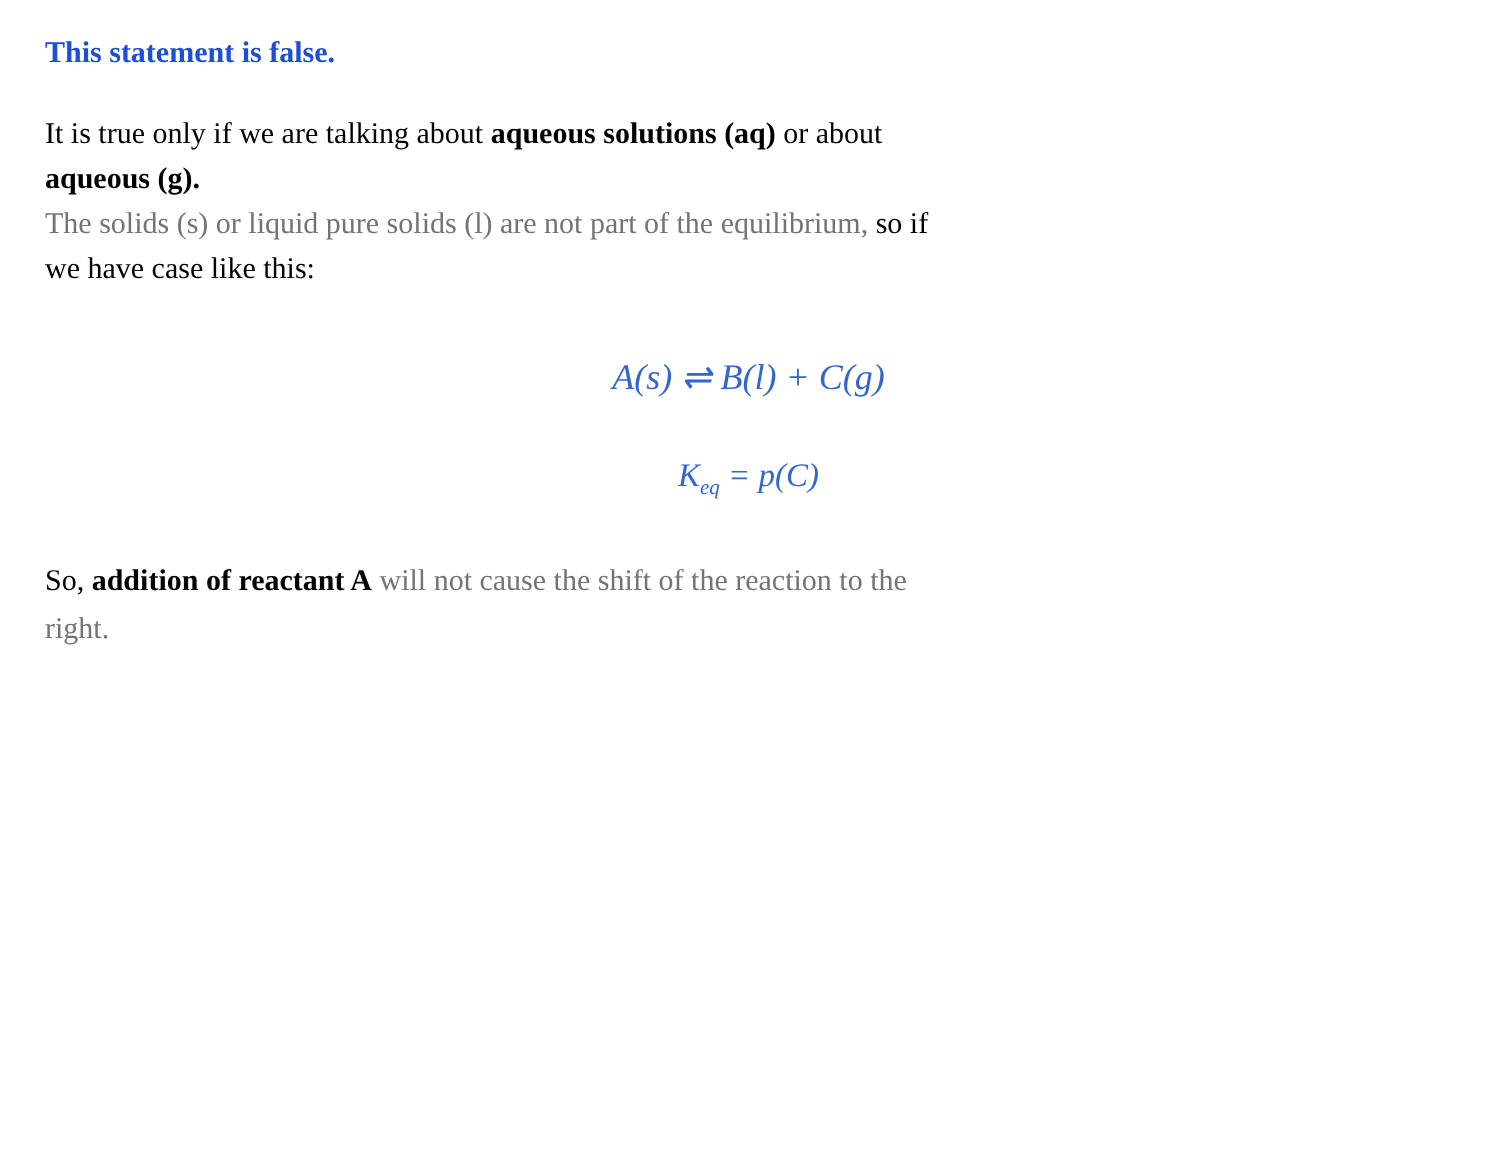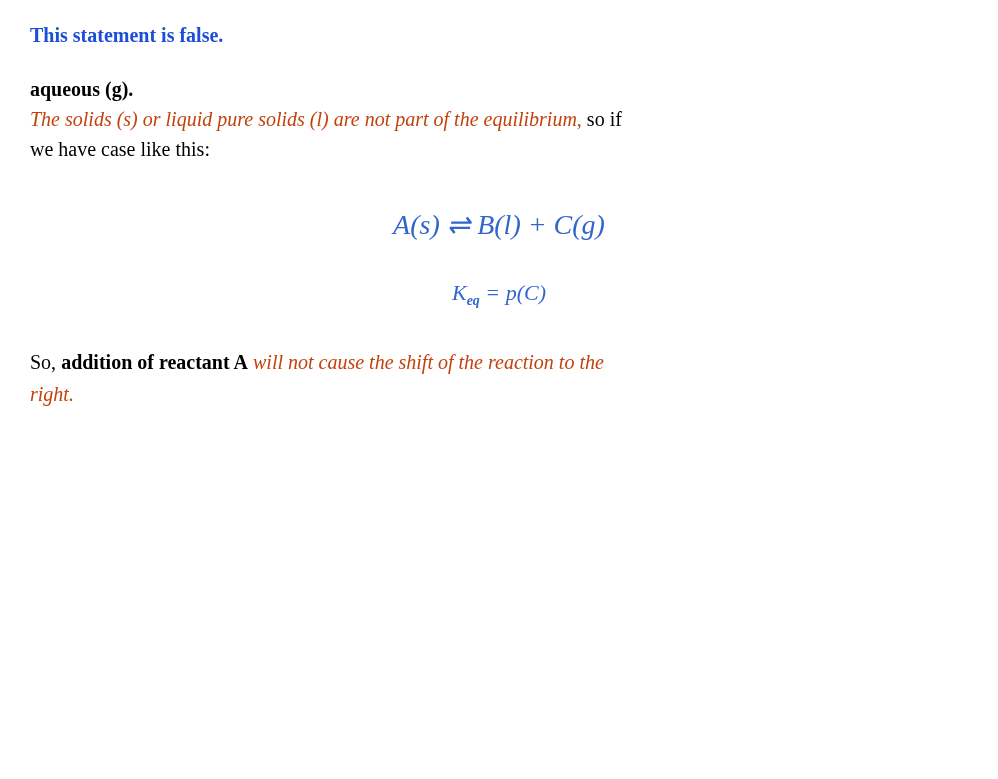--- a/index.html
+++ b/index.html
@@ -38,59 +38,60 @@
       font-weight: bold;
       font-style: normal;
       margin-bottom: 24px;
     }
 
     .main-explanation {
       margin-bottom: 6px;
     }
 
     .blue-text {
-      color: #c2410c;
-      font-style: italic;
+      color: #737373;
     }
 
     .equation-block {
       text-align: center;
       margin: 40px 0 30px 0;
       font-style: italic;
-      font-size: 28px;
+      font-size: 24px;
       color: #3366cc;
     }
 
     .keq-block {
       text-align: center;
       margin: 10px 0 35px 0;
       font-style: italic;
       font-size: 22px;
       color: #3366cc;
     }
 
     .conclusion-line {
       line-height: 1.6;
     }
 
     sub {
       font-size: 14px;
-      font-weight: bold;
     }
   </style>
 </head>
 <body>
 
 <div class="content-wrapper">
 
 
 
   <p class="false-statement">This statement is false.</p>
 
   <div class="main-explanation">
+    <p>
+      <span>It is true only if we are talking about </span><strong>aqueous solutions (aq)</strong><span> or about</span>
+    </p>
     <p>
       <strong>aqueous (g).</strong>
     </p>
     <p>
       <span class="blue-text">The solids (s) or liquid pure solids (l) are not part of the equilibrium,</span><span> so if</span>
     </p>
     <p>we have case like this:</p>
   </div>
 
   <div class="equation-block">

